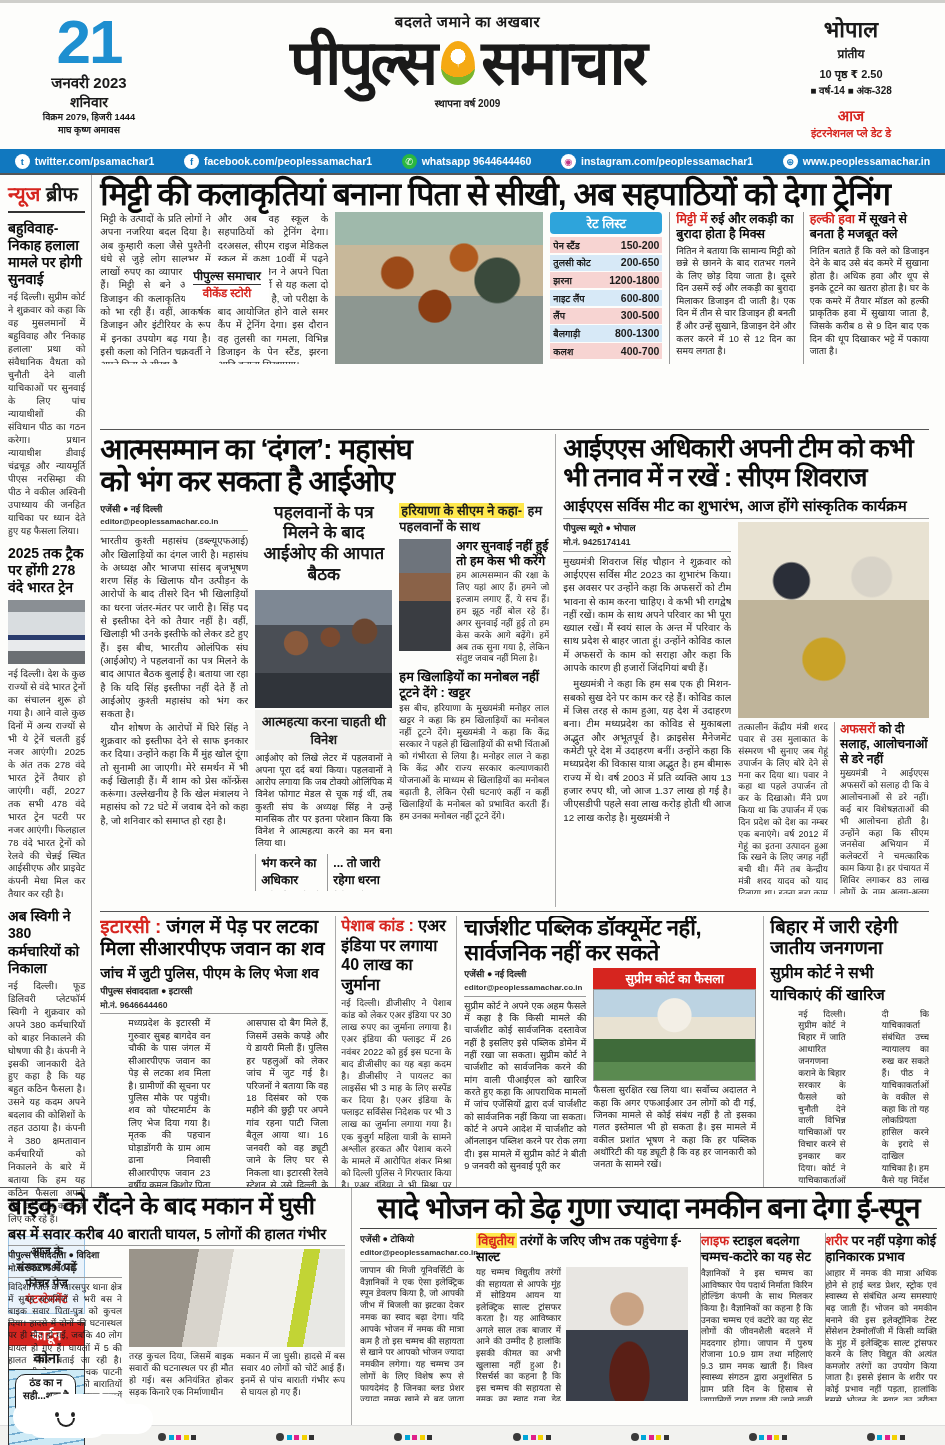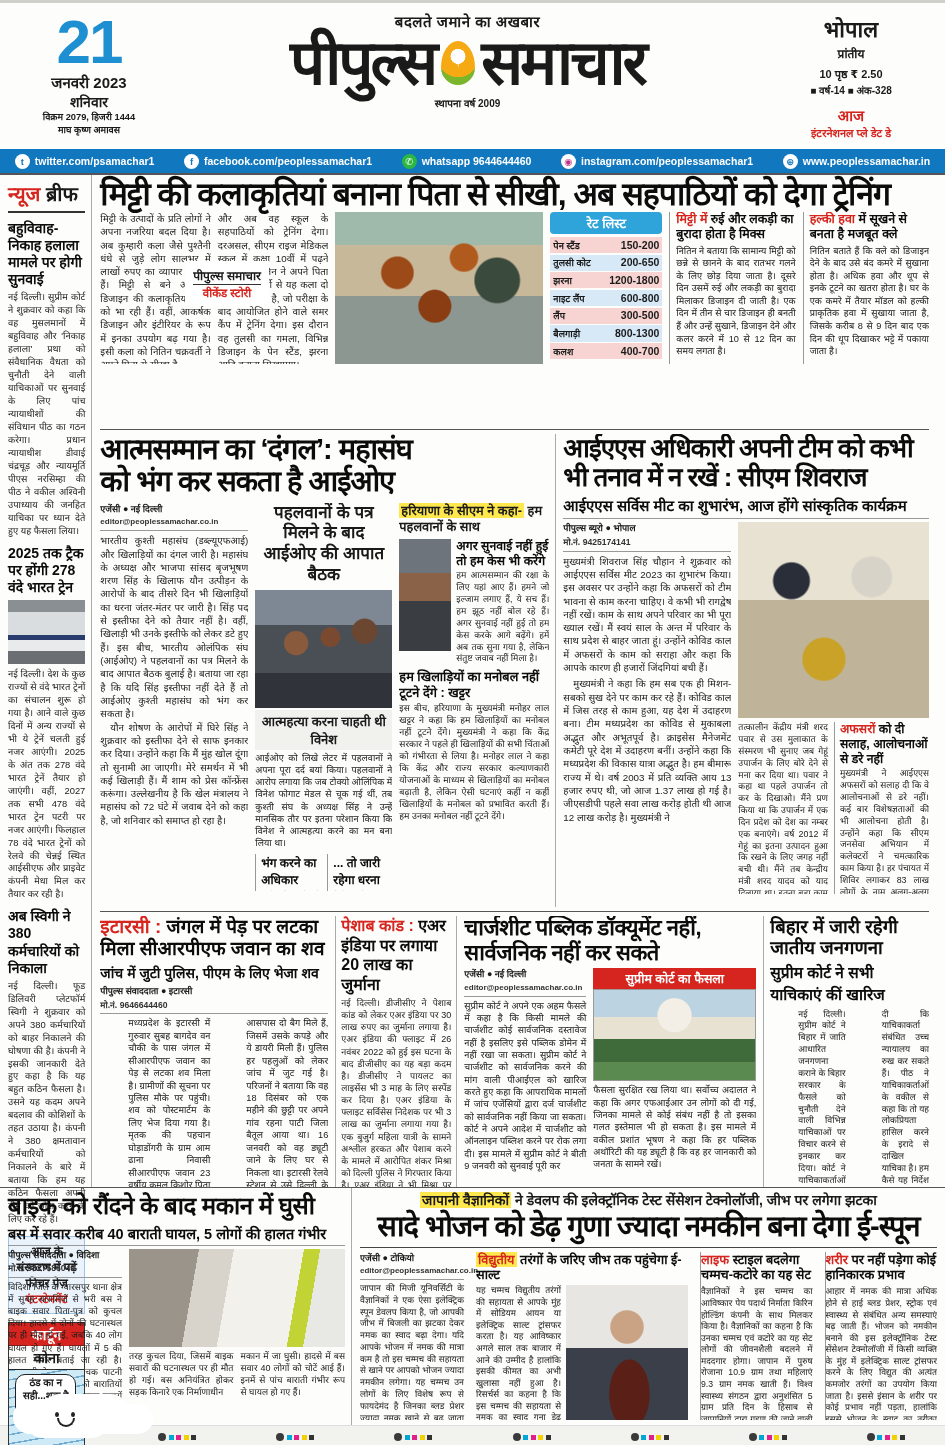--- a/index.html
+++ b/index.html
@@ -431,21 +431,21 @@
             <div>पीपुल्स संवाददाता ● इटारसी</div>
             <div class="phone">मो.नं. 9646644460</div>
           </div>
           <div class="cols2">
             <p>मध्यप्रदेश के इटारसी में गुरुवार सुबह बागदेव वन चौकी के पास जंगल में सीआरपीएफ जवान का पेड़ से लटका शव मिला है। ग्रामीणों की सूचना पर पुलिस मौके पर पहुंची। शव को पोस्टमार्टम के लिए भेज दिया गया है। मृतक की पहचान घोड़ाडोंगरी के ग्राम आम ढाना निवासी सीआरपीएफ जवान 23 वर्षीय कमल किशोर पिता दुलीचंद के रूप में हुई है। जवान उत्तराखंड की</p>
             <p>बटालियन में पदस्थ था। वह अपने घर पर छुट्टियां मनाने आया था। शव के आसपास दो बैग मिले हैं, जिसमें उसके कपड़े और ये डायरी मिली हैं। पुलिस हर पहलुओं को लेकर जांच में जुट गई है। परिजनों ने बताया कि वह 18 दिसंबर को एक महीने की छुट्टी पर अपने गांव रहना पाटी जिला बैतूल आया था। 16 जनवरी को वह ड्यूटी जाने के लिए घर से निकला था। इटारसी रेलवे स्टेशन से उसे दिल्ली के लिए ट्रेन पकड़नी थी। इस बीच वह लापता हो गया और परिजनों का कोई संपर्क नहीं हो सका।</p>
           </div>
         </article>
 
         <article class="peshab">
-          <h2><span class="red">पेशाब कांड :</span><span> एअर इंडिया पर लगाया 20 लाख का जुर्माना</span></h2>
+          <h2><span class="red">पेशाब कांड :</span><span> एअर इंडिया पर लगाया 40 लाख का जुर्माना</span></h2>
           <p>नई दिल्ली। डीजीसीए ने पेशाब कांड को लेकर एअर इंडिया पर 30 लाख रुपए का जुर्माना लगाया है। एअर इंडिया की फ्लाइट में 26 नवंबर 2022 को हुई इस घटना के बाद डीजीसीए का यह बड़ा कदम है। डीजीसीए ने पायलट का लाइसेंस भी 3 माह के लिए सस्पेंड कर दिया है। एअर इंडिया के फ्लाइट सर्विसेस निदेशक पर भी 3 लाख का जुर्माना लगाया गया है। एक बुजुर्ग महिला यात्री के सामने अश्लील हरकत और पेशाब करने के मामले में आरोपित शंकर मिश्रा को दिल्ली पुलिस ने गिरफ्तार किया है। एअर इंडिया ने भी मिश्रा पर चार माह का प्रतिबंध लगाया है।</p>
         </article>
 
         <article class="chargesheet">
           <h2>चार्जशीट पब्लिक डॉक्यूमेंट नहीं, सार्वजनिक नहीं कर सकते</h2>
           <div class="cs-row">
             <div class="cs-c1">
               <div class="mini-byline">
                 <div>एजेंसी ● नई दिल्ली</div>
                 <div class="email">editor@peoplessamachar.co.in</div>
@@ -488,21 +488,20 @@
           <div class="photo photo-bus"></div>
           <div class="b-sub">
             <p>तरह कुचल दिया, जिसमें बाइक सवारों की घटनास्थल पर ही मौत हो गई। बस अनियंत्रित होकर सड़क किनारे एक निर्माणाधीन</p>
             <p>मकान में जा घुसी। हादसे में बस सवार 40 लोगों को चोटें आई हैं। इनमें से पांच बाराती गंभीर रूप से घायल हो गए हैं।</p>
           </div>
         </div>
       </div>
     </article>
 
     <article class="espoon">
-      <div class="kicker"><span class="hlyellow">जापानी वैज्ञानिकों</span><span> ने डेवलप की इलेक्ट्रॉनिक टेस्ट सेंसेशन टेक्नोलॉजी, जीभ पर लगेगा झटका</span></div>
       <h1>सादे भोजन को डेढ़ गुणा ज्यादा नमकीन बना देगा ई-स्पून</h1>
       <div class="e-row">
         <div class="e-c0">
           <div class="mini-byline">
             <div>एजेंसी ● टोकियो</div>
             <div class="email">editor@peoplessamachar.co.in</div>
           </div>
           <p>जापान की मिजी यूनिवर्सिटी के वैज्ञानिकों ने एक ऐसा इलेक्ट्रिक स्पून डेवलप किया है, जो आपकी जीभ में बिजली का झटका देकर नमक का स्वाद बढ़ा देगा। यदि आपके भोजन में नमक की मात्रा कम है तो इस चम्मच की सहायता से खाने पर आपको भोजन ज्यादा नमकीन लगेगा। यह चम्मच उन लोगों के लिए विशेष रूप से फायदेमंद है जिनका ब्लड प्रेशर ज्यादा नमक खाने से बढ़ जाता है।</p>
         </div>
         <div class="e-s1">

